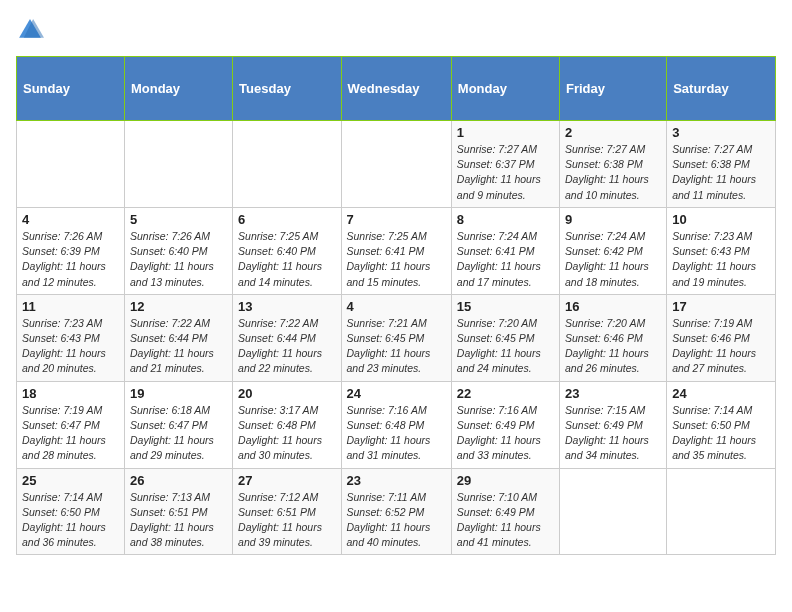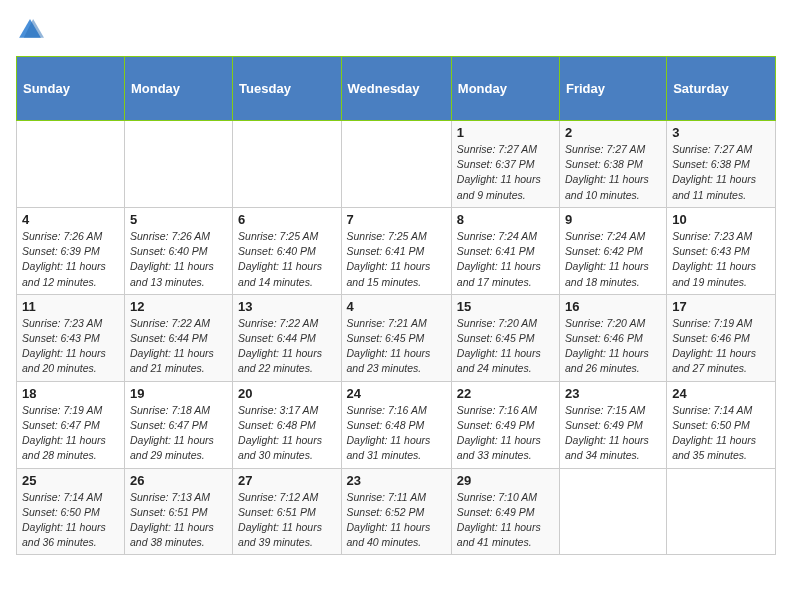--- a/index.html
+++ b/index.html
@@ -236,21 +236,21 @@
       </tr>
       <tr>
         <td>
           <span class="day-number">18</span>
           <div class="day-info" style="white-space: pre-line;">Sunrise: 7:19 AM
 Sunset: 6:47 PM
 Daylight: 11 hours and 28 minutes.</div>
         </td>
         <td>
           <span class="day-number">19</span>
-          <div class="day-info" style="white-space: pre-line;">Sunrise: 7:18 AM
+          <div class="day-info" style="white-space: pre-line;">Sunrise: 6:18 AM
 Sunset: 6:47 PM
 Daylight: 11 hours and 29 minutes.</div>
         </td>
         <td>
           <span class="day-number">20</span>
           <div class="day-info" style="white-space: pre-line;">Sunrise: 3:17 AM
 Sunset: 6:48 PM
 Daylight: 11 hours and 30 minutes.</div>
         </td>
         <td>

